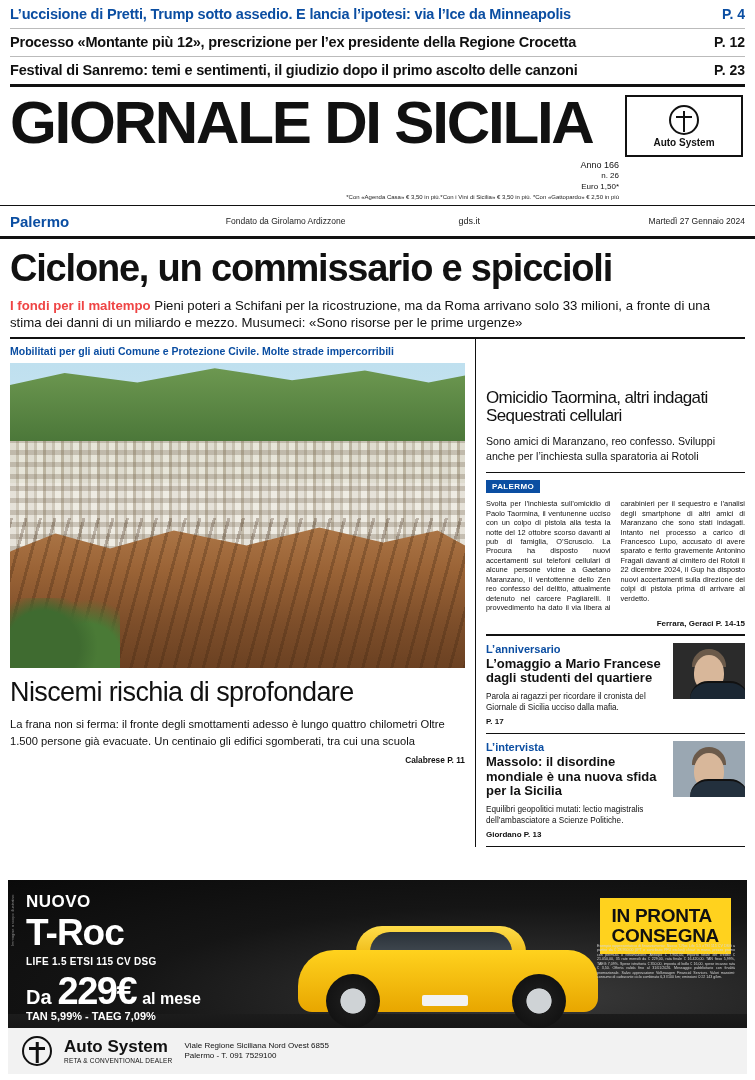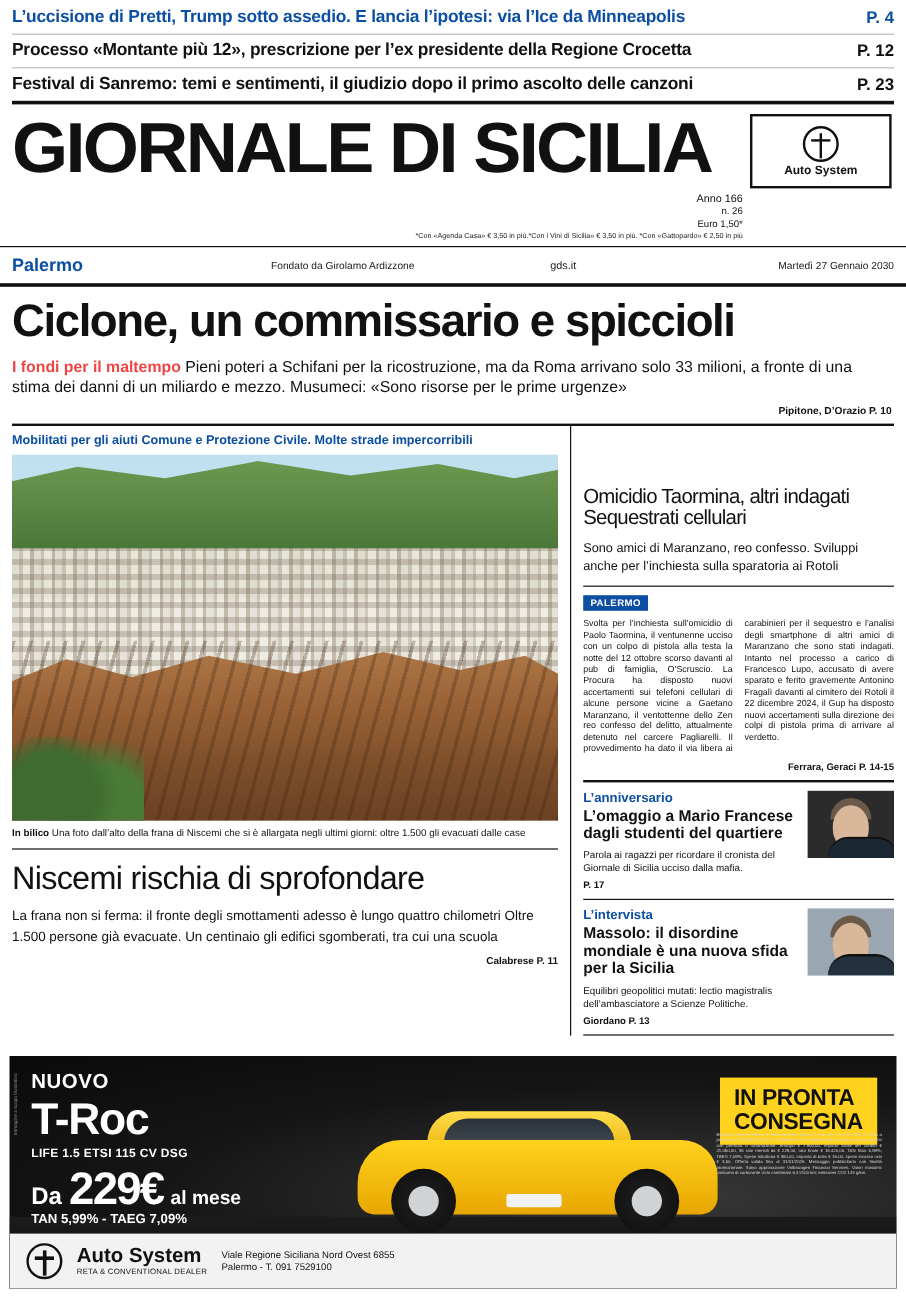--- a/index.html
+++ b/index.html
@@ -273,48 +273,43 @@
     <div class="big">Anno 166</div>
     <div>n. 26</div>
     <div>Euro 1,50*</div>
     <div class="masthead-fine">*Con «Agenda Casa» € 3,50 in più.*Con i Vini di Sicilia» € 3,50 in più. *Con «Gattopardo» € 2,50 in più</div>
   </div>
 
   <div class="infobar">
     <div class="city">Palermo</div>
     <div class="founded">Fondato da Girolamo Ardizzone</div>
     <div class="site">gds.it</div>
-    <div class="date">Martedì 27 Gennaio 2030</div>
+    <div class="date">Martedì 27 Gennaio 2024</div>
   </div>
 
   <div class="lead">
     <h1>Ciclone, un commissario e spiccioli</h1>
     <div class="lead-sub"><span class="kicker">I fondi per il maltempo</span><span> Pieni poteri a Schifani per la ricostruzione, ma da Roma arrivano solo 33 milioni, a fronte di una stima dei danni di un miliardo e mezzo. Musumeci: «Sono risorse per le prime urgenze»</span></div>
-    <div class="lead-credit">Pipitone, D’Orazio  P. 10</div>
   </div>
 
   <div class="body">
 
     <div class="col-left">
       <div class="overline-blue">Mobilitati per gli aiuti Comune e Protezione Civile. Molte strade impercorribili</div>
 
       <div class="photo">
         <div class="sky"></div>
         <div class="hills"></div>
         <div class="town"></div>
         <div class="townshade"></div>
         <div class="cliff"></div>
         <div class="gully"></div>
         <div class="scrub"></div>
       </div>
 
-      <div class="caption">
-        <b>In bilico</b>
-        <span>Una foto dall’alto della frana di Niscemi che si è allargata negli ultimi giorni: oltre 1.500 gli evacuati dalle case</span>
-      </div>
 
       <div class="left-title">Niscemi rischia di sprofondare</div>
       <div class="left-deck">La frana non si ferma: il fronte degli smottamenti adesso è lungo quattro chilometri Oltre 1.500 persone già evacuate. Un centinaio gli edifici sgomberati, tra cui una scuola</div>
       <div class="left-credit">Calabrese  P. 11</div>
     </div>
 
     <div class="col-right">
       <div class="r-title">Omicidio Taormina, altri indagati Sequestrati cellulari</div>
       <div class="r-deck">Sono amici di Maranzano, reo confesso. Sviluppi anche per l’inchiesta sulla sparatoria ai Rotoli</div>
       <div class="r-tag">PALERMO</div>

